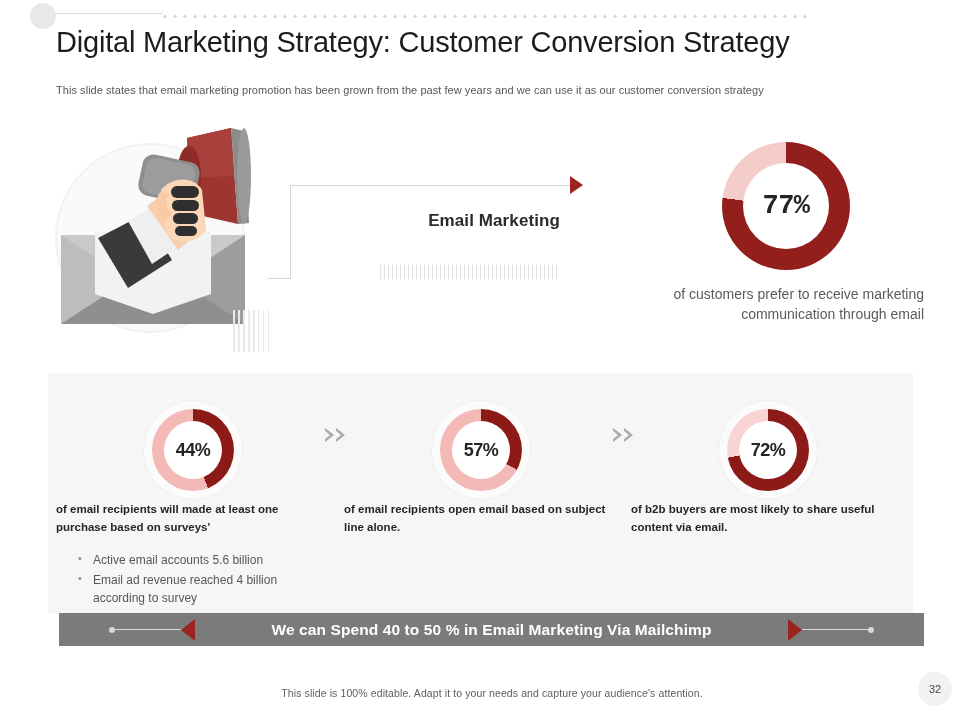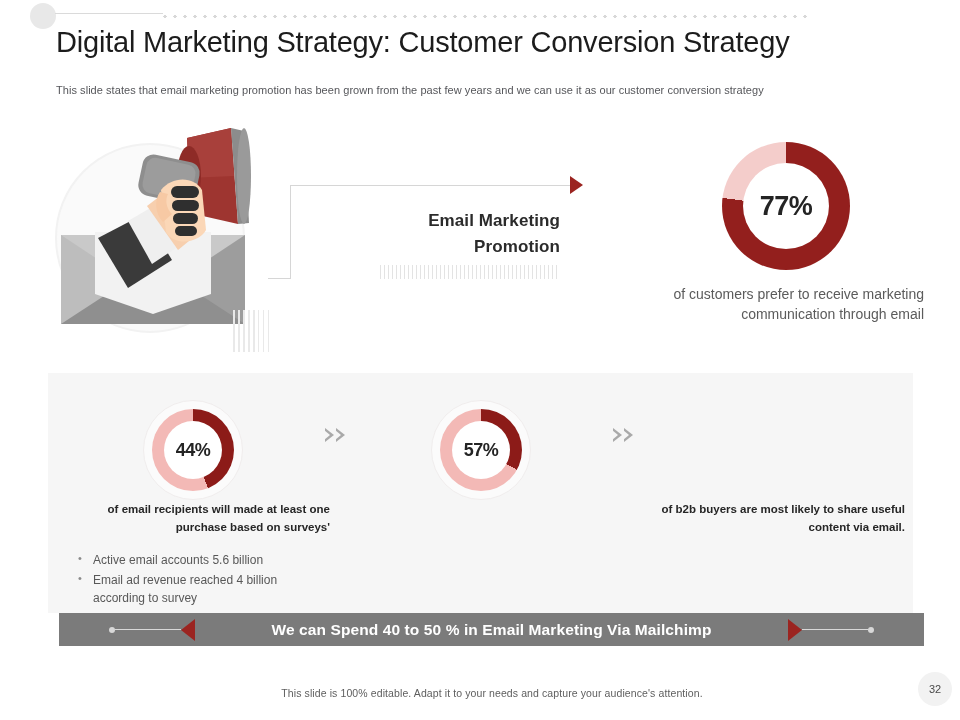--- a/index.html
+++ b/index.html
@@ -183,20 +183,21 @@
     letter-spacing: -0.5px;
   }
 
   
   #donut-77-wrap {
     position: absolute;
     left: 722px;
     top: 142px;
     width: 128px;
     height: 128px;
+    font-family: Liberation Mono, monospace;
   }
   #donut-77 {
     width: 128px;
     height: 128px;
   }
   #donut-77 .hole {
     left: 21px;
     top: 21px;
     width: 86px;
     height: 86px;
@@ -262,21 +263,21 @@
     height: 58px;
   }
   .stat-donut .pct {
     font-size: 18px;
   }
   .stat-headline {
     position: absolute;
     top: 128px;
     left: 8px;
     width: 274px;
-    text-align: right;
+    text-align: left;
     font-size: 11.5px;
     font-weight: bold;
     color: #262626;
     line-height: 1.55;
   }
   .stat-bullets {
     position: absolute;
     top: 178px;
     left: 28px;
     width: 250px;
@@ -462,21 +463,20 @@
   <div id="hero-hatch"></div>
 </div>
 
 <div id="connector-vline"></div>
 <div id="connector-hline-top"></div>
 <div id="connector-hline-bottom"></div>
 <div id="connector-arrow"></div>
 
 <div id="email-promo-block">
   <div id="email-promo-title">Email Marketing</div>
-  <div id="email-promo-title">Promotion</div>
 </div>
 <div id="email-promo-hatch"></div>
 
 <div id="donut-77-wrap">
   <div class="donut" id="donut-77" style="background: conic-gradient(#931f1d 0% 77%, #f4cdcb 77% 100%);">
     <div class="hole">
       <span class="pct">77%</span>
     </div>
   </div>
 </div>
@@ -507,28 +507,37 @@
 
   <div class="stat-card" style="left:288px;">
     <div class="stat-donut-wrap">
       <div class="stat-donut-outer"></div>
       <div class="donut stat-donut" style="background: conic-gradient(#8c1b18 0% 33%, #f3b9b6 33% 100%);">
         <div class="hole">
           <span class="pct">57%</span>
         </div>
       </div>
     </div>
+    <div class="stat-headline">of email recipients open email based on subject line alone.</div>
   </div>
 
   <div class="stat-sep" style="left:565px;">
     <div class="tri-outline"></div>
     <div class="tri-outline"></div>
   </div>
 
   <div class="stat-card" style="left:575px;">
+    <div class="stat-donut-wrap">
+      <div class="stat-donut-outer"></div>
+      <div class="donut stat-donut" style="background: conic-gradient(#8c1b18 0% 72%, #f8d4d2 72% 100%);">
+        <div class="hole">
+          <span class="pct">72%</span>
+        </div>
+      </div>
+    </div>
     <div class="stat-headline">of b2b buyers are most likely to share useful content via email.</div>
   </div>
 
 </div>
 
 <div id="bottom-banner">
   <div class="banner-orn" id="banner-orn-left">
     <div class="banner-dot"></div>
     <div class="banner-line"></div>
     <div class="banner-tri-left"></div>

